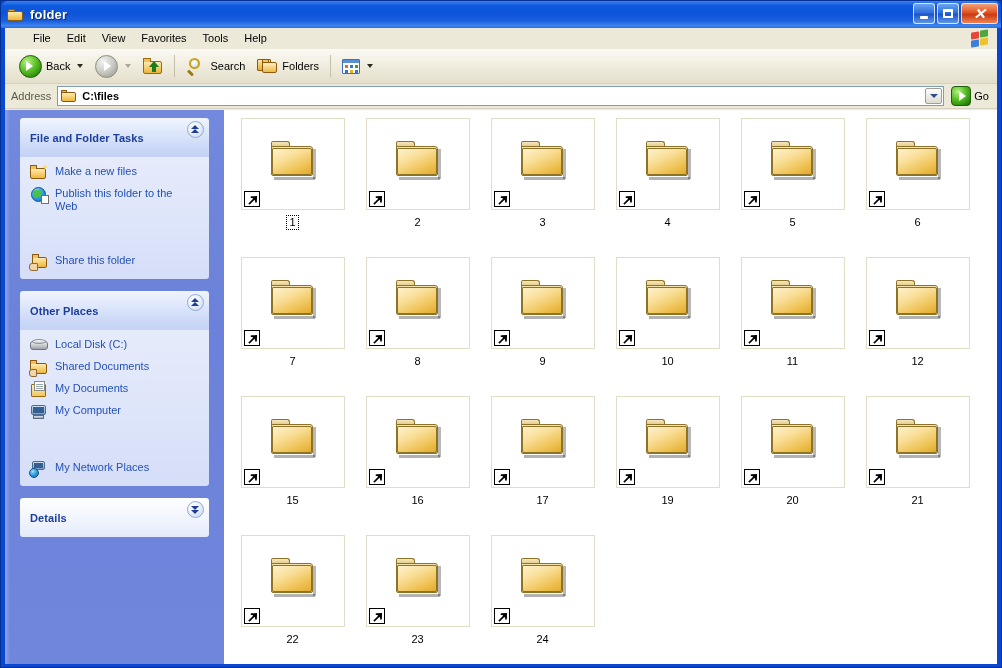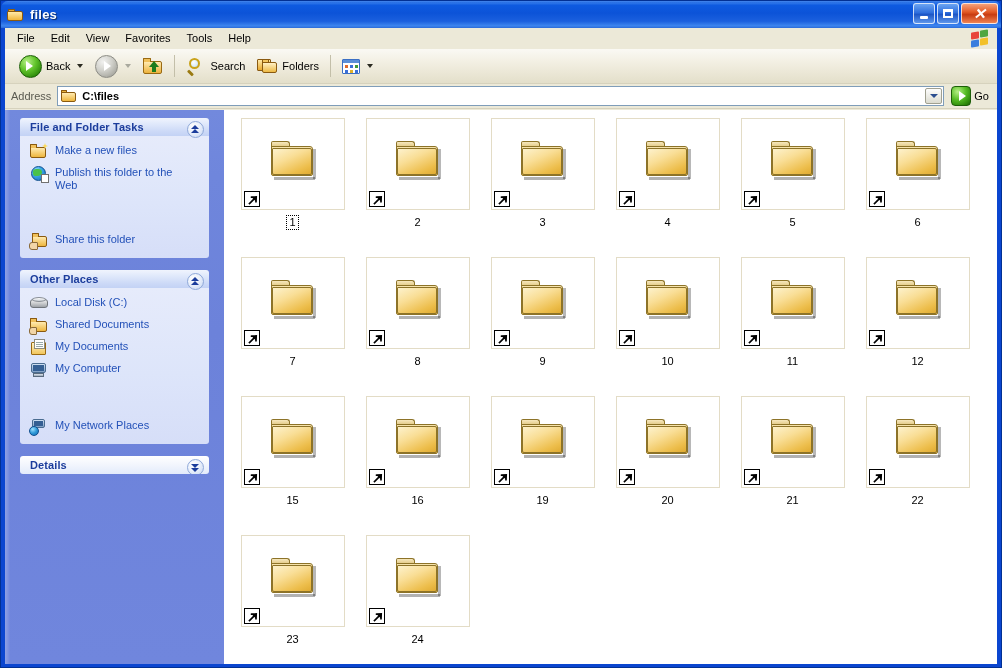--- a/index.html
+++ b/index.html
@@ -91,21 +91,21 @@
     background:#ece9d8;
     height: 636px;
     position:relative;
     overflow:hidden;
   }
 
   
   #menubar {
     height:21px; display:flex; align-items:center;
     background:#ece9d8;
-    padding-left:4px;
+    padding-left:20px;
     position:relative;
   }
   .menu-item {
     font-size:11px; color:#000; padding:2px 8px 3px 8px; line-height:13px;
   }
   #menu-flag {
     position:absolute; right:6px; top:1px; width:22px; height:19px;
   }
   .flagq { position:absolute; width:8px; height:7px; border-radius:1px; }
 
@@ -234,21 +234,21 @@
     overflow:hidden;
     position:relative;
   }
   #sidebar::after{
     content:""; position:absolute; left:0;top:0;bottom:0;width:5px;
     background:linear-gradient(90deg,#8ea0e4,#7e92e0 60%,rgba(126,146,224,0));
   }
 
   .panel { width:189px; margin:0 auto 12px auto; border-radius:3px; overflow:hidden; }
   .panel-hdr {
-    height:18px; display:flex;align-items:center;
+    height:39px; display:flex;align-items:center;
     background: linear-gradient(180deg,#f0f4fd 0%,#dfe8fb 35%,#ccd9f7 75%,#c3d2f5 100%);
     padding-left:10px; position:relative;
   }
   .panel-hdr-title { font-size:11px;font-weight:bold;color:#1c3d9c;letter-spacing:.1px; }
   .chevbtn {
     position:absolute; right:5px; top:3px; width:17px;height:17px;border-radius:50%;
     background: radial-gradient(circle at 35% 30%, #ffffff 0%, #eaf0fb 45%, #c6d5f1 100%);
     border:1px solid #8fa8d8; display:flex;align-items:center;justify-content:center;
   }
   .chevbtn .dblchev { position:relative;width:9px;height:9px; }
@@ -376,21 +376,21 @@
 </head>
 <body>
 
 <div id="window">
 
   <div id="titlebar">
     <span class="title-icon">
       <span class="tab"></span>
         <span class="body"></span>
     </span>
-    <span id="title-text">files</span>
+    <span id="title-text">folder</span>
     <div id="winbuttons">
       <div class="winbtn min">
           <i></i>
         </div>
       <div class="winbtn max">
           <i></i>
         </div>
       <div class="winbtn close">
         <i>✕</i>
       </div>
@@ -861,20 +861,38 @@
                   <span class="fface"></span>
                   <span class="fshadow"></span>
                 </div>
                 <div class="shortcut-badge">
                   <svg class="arr" viewBox="0 0 10 10" xmlns="http://www.w3.org/2000/svg">
                     <path d="M1.5 8.6 L7.2 2.9 M3.6 2.2 L8.2 2.0 L8.0 6.6" stroke="#000" stroke-width="1.7" fill="none" stroke-linecap="square"></path>
                     <path d="M3.6 2.2 L8.2 2.0 L8.0 6.6 Z" fill="#000"></path>
                   </svg>
                 </div>
               </div>
+              <div class="tile-label">17</div>
+            </div>
+            <div class="tile-wrap">
+              <div class="tile">
+                <div class="folder">
+                  <span class="ftab"></span>
+                  <span class="fshadow2"></span>
+                  <span class="fback"></span>
+                  <span class="fface"></span>
+                  <span class="fshadow"></span>
+                </div>
+                <div class="shortcut-badge">
+                  <svg class="arr" viewBox="0 0 10 10" xmlns="http://www.w3.org/2000/svg">
+                    <path d="M1.5 8.6 L7.2 2.9 M3.6 2.2 L8.2 2.0 L8.0 6.6" stroke="#000" stroke-width="1.7" fill="none" stroke-linecap="square"></path>
+                    <path d="M3.6 2.2 L8.2 2.0 L8.0 6.6 Z" fill="#000"></path>
+                  </svg>
+                </div>
+              </div>
               <div class="tile-label">19</div>
             </div>
             <div class="tile-wrap">
               <div class="tile">
                 <div class="folder">
                   <span class="ftab"></span>
                   <span class="fshadow2"></span>
                   <span class="fback"></span>
                   <span class="fface"></span>
                   <span class="fshadow"></span>

